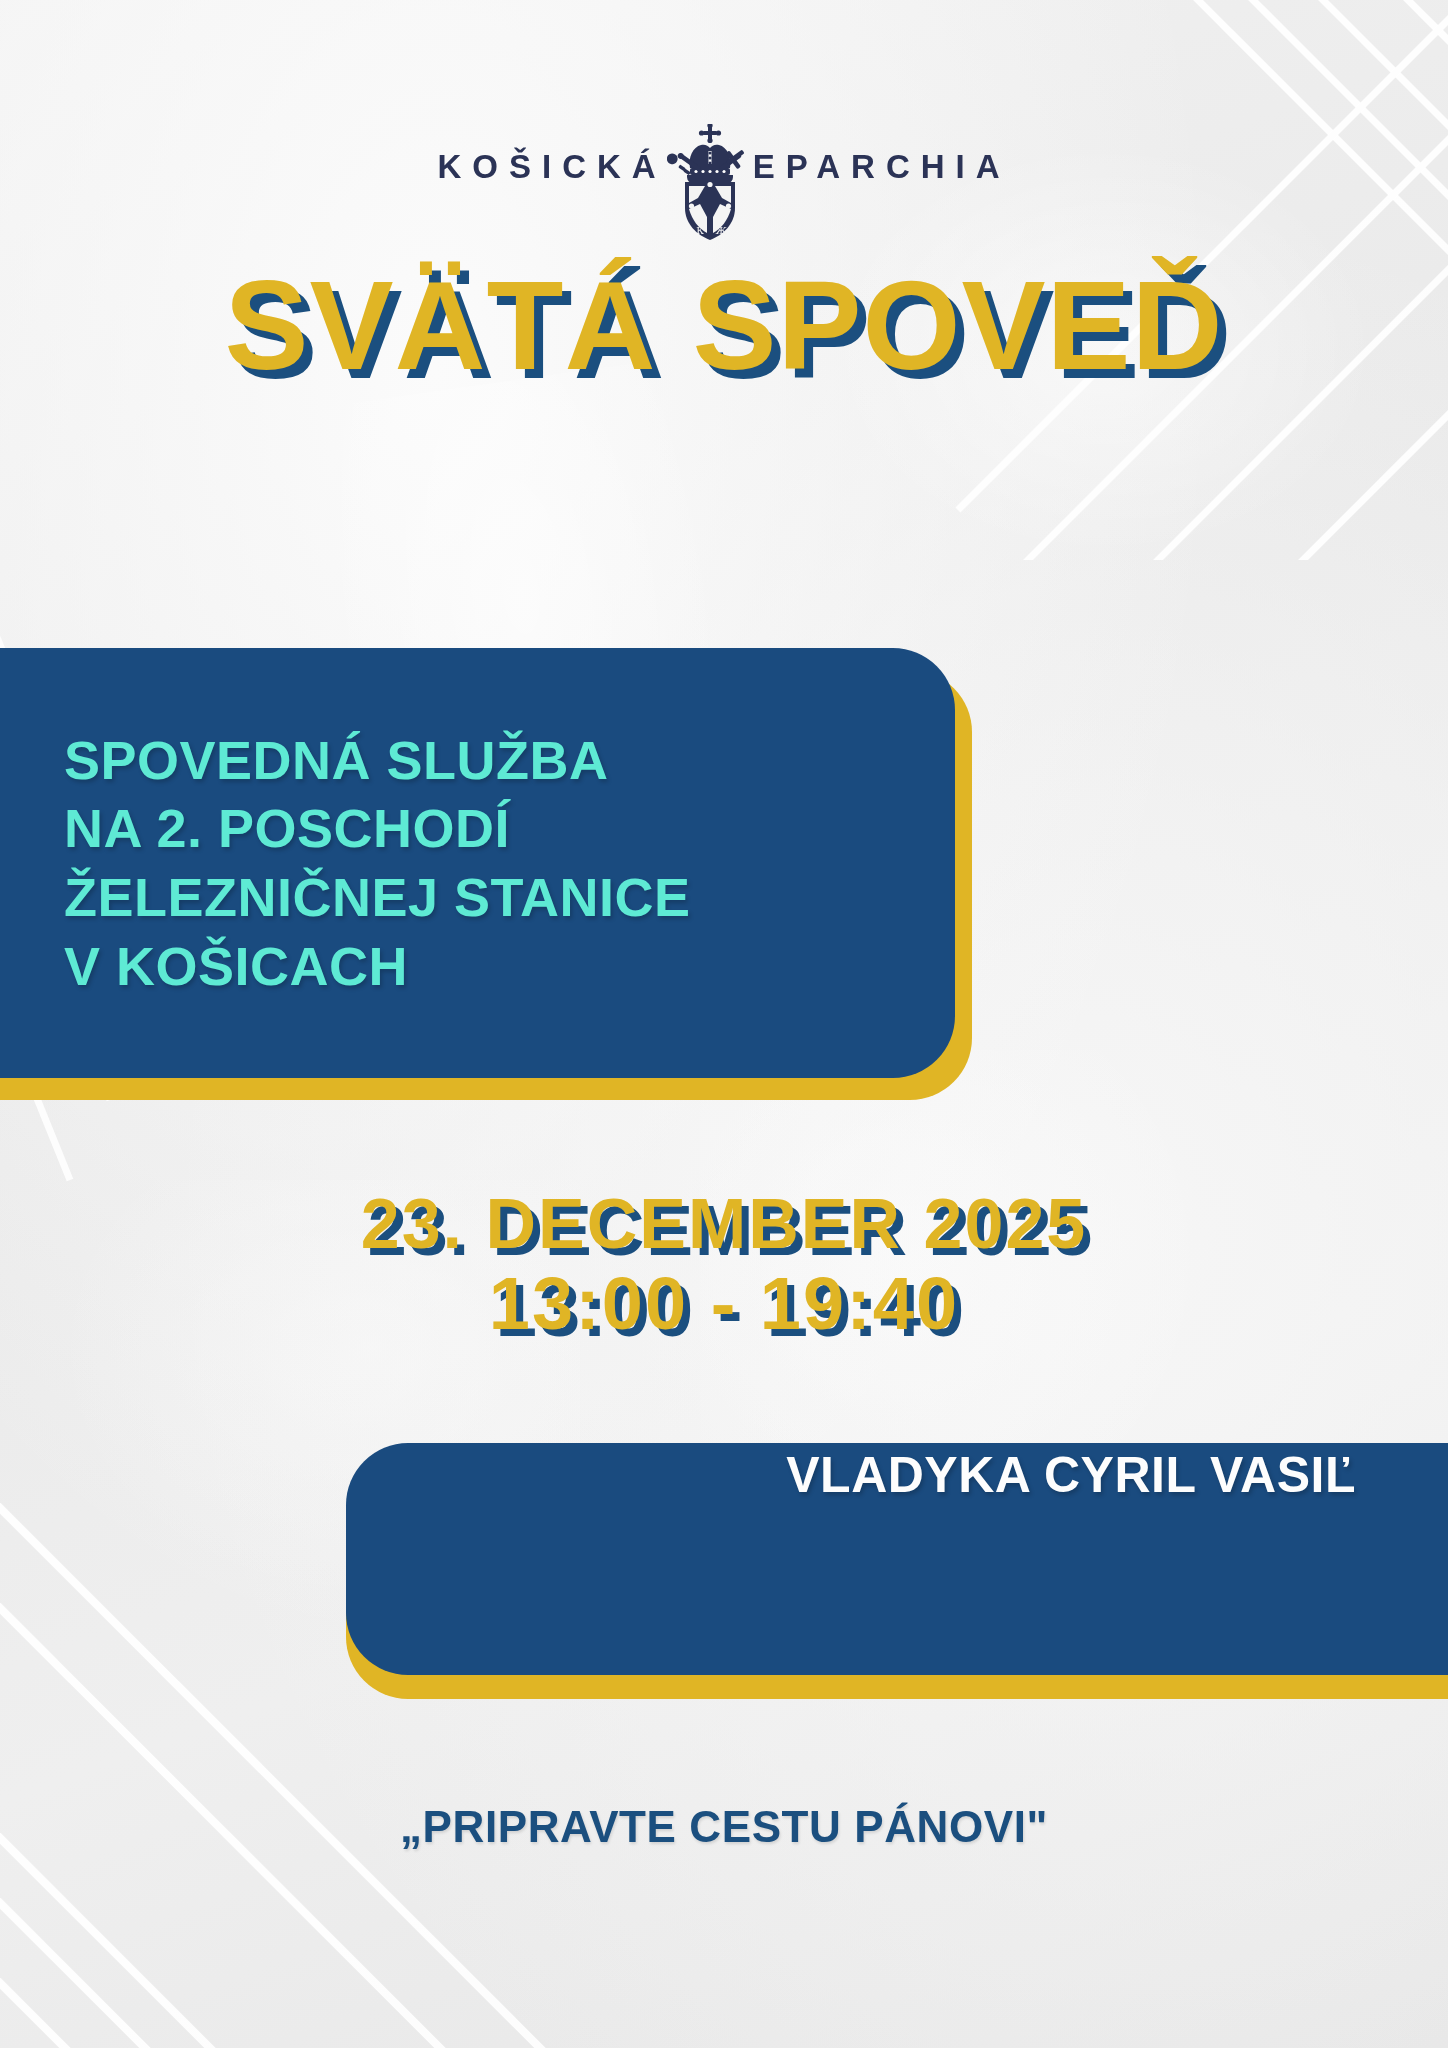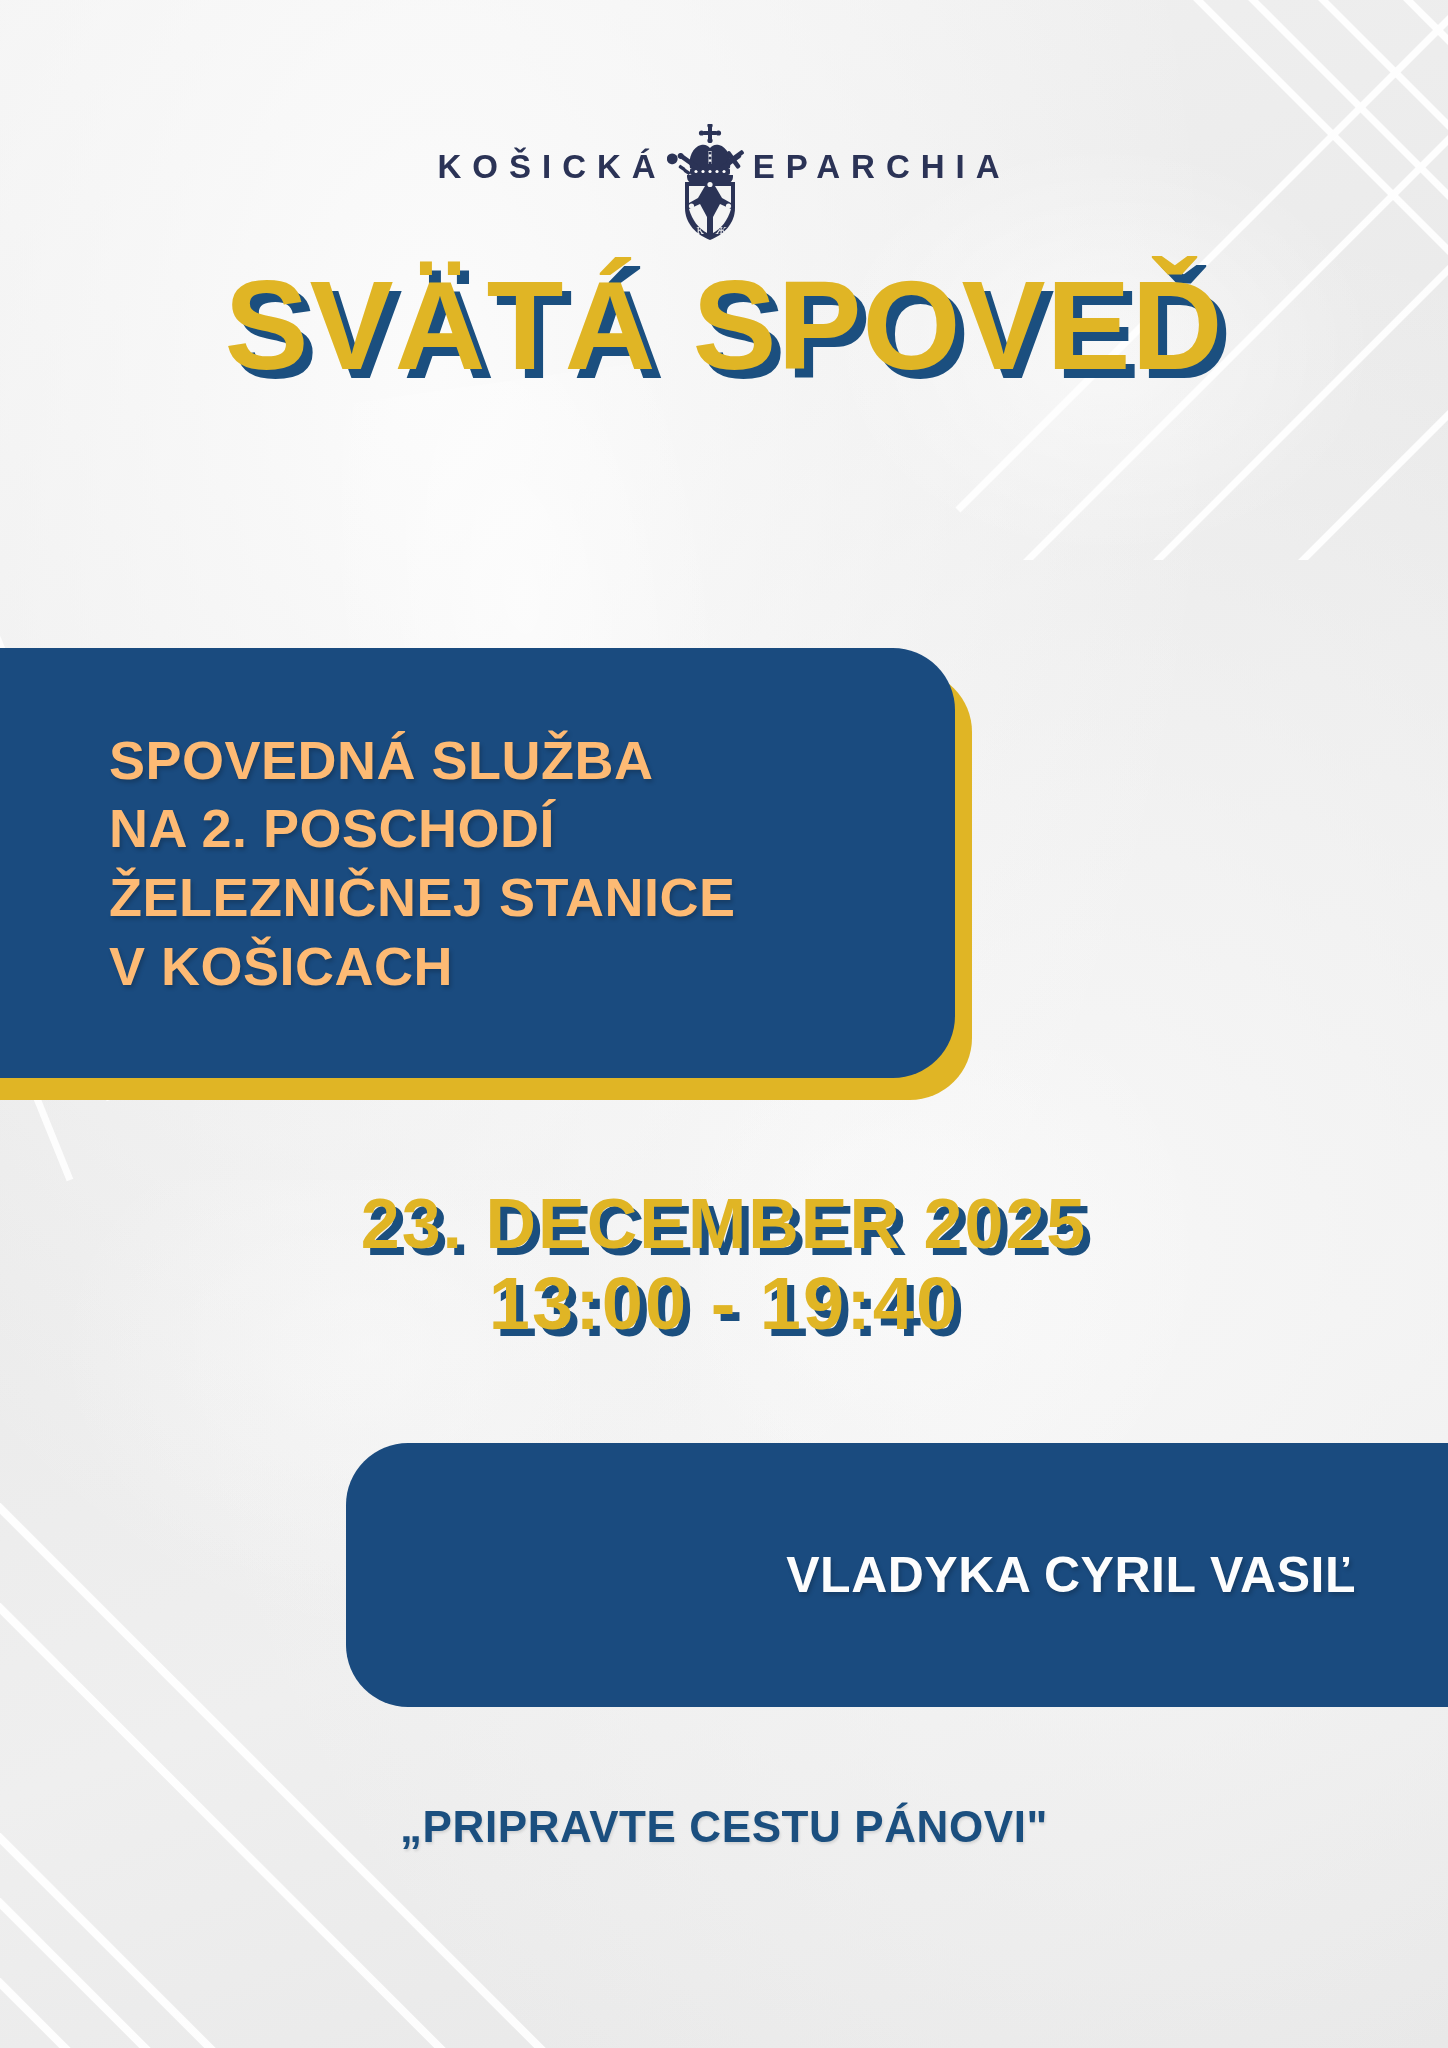--- a/index.html
+++ b/index.html
@@ -62,44 +62,44 @@
   .box1-accent{
     position:absolute;left:0;top:22px;width:972px;height:430px;
     background:#e0b525;border-radius:0 62px 62px 0;
   }
   .box1{
     position:absolute;left:0;top:0;width:955px;height:430px;
     background:#1a4b7f;border-radius:0 62px 62px 0;
     display:flex;align-items:center;
   }
   .box1 .txt{
-    padding-left:109px;color:#fdba74;
+    padding-left:64px;color:#5eead4;
     font-size:54px;font-weight:800;line-height:1.27;letter-spacing:.5px;
     text-shadow:2px 3px 4px rgba(0,0,0,.20);
   }
 
   
   .date{
     position:absolute;left:0;right:0;top:1185px;text-align:center;
     color:#e0b525;font-weight:800;letter-spacing:2px;
     text-shadow:7px 7px 0 #1b4f7f;
   }
   .date .l1{font-size:70px;line-height:1.12;}
   .date .l2{font-size:74px;line-height:1.12;}
 
   
   .box2-wrap{position:absolute;right:0;top:1443px;width:1110px;height:248px;}
   .box2-accent{
     position:absolute;right:0;top:24px;width:1102px;height:232px;
     background:#e0b525;border-radius:62px 0 0 62px;
   }
   .box2{
-    position:absolute;right:0;top:0;width:1102px;height:264px;
+    position:absolute;right:0;top:0;width:1102px;height:232px;
     background:#1a4b7f;border-radius:62px 0 0 62px;
-    display:flex;align-items:center;justify-content:flex-end;
+    display:flex;align-items:flex-start;justify-content:flex-end;
   }
   .box2 .txt{
     padding-right:92px;color:#fdfdfd;text-align:right;
     font-size:50px;font-weight:800;line-height:1.3;letter-spacing:.5px;
     text-shadow:2px 3px 4px rgba(0,0,0,.20);
   }
 
   
   .quote{
     position:absolute;left:0;right:0;top:1802px;text-align:center;

